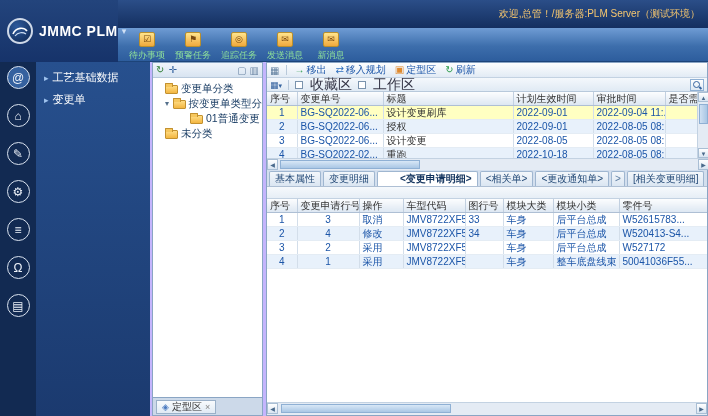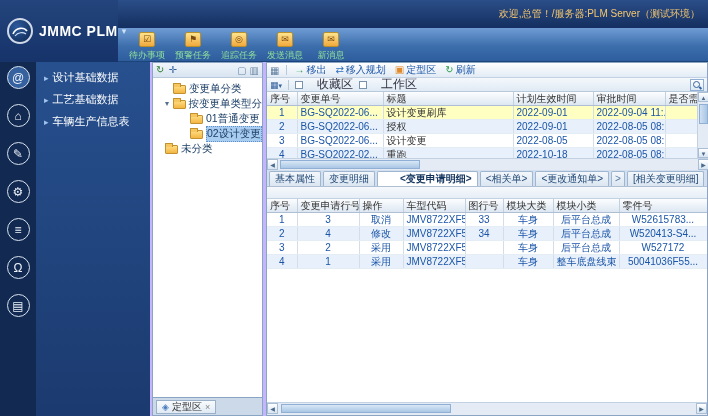--- a/index.html
+++ b/index.html
@@ -57,21 +57,21 @@
   .treepanel { position:absolute; left:152px; top:62px; width:111px; height:336px; background:#fff;
                border:1px solid #8aa5c4; }
   .tree-toolbar { height:15px; background:linear-gradient(#f0f5fb,#d8e4f1); border-bottom:1px solid #b8c9db;
                   display:flex; align-items:center; padding:0 3px; gap:4px; font-size:10px; }
   .ttb-icon { color:#2e7d32; cursor:pointer; line-height:1; }
   .ttb-icon.blue { color:#35639f; }
   .ttb-right { margin-left:auto; display:flex; gap:3px; color:#6d87a5; cursor:pointer; }
   .tree { padding-top:3px; }
   .tnode { height:15px; display:flex; align-items:center; gap:3px; font-size:10.5px; color:#1c3f66;
            white-space:nowrap; cursor:pointer; }
-  .tnode.lvl0 { padding-left:20px; }
+  .tnode.lvl0 { padding-left:12px; }
   .tnode.lvl1 { padding-left:12px; }
   .tnode.lvl2 { padding-left:37px; }
   .tw { font-size:8px; color:#55708c; width:7px; }
   .folder { width:13px; height:9px; background:linear-gradient(#ffdd85,#f3b641); border:1px solid #c3912f;
             border-radius:1px; position:relative; display:inline-block; flex:0 0 auto; margin-top:2px; }
   .folder::before { content:""; position:absolute; top:-3px; left:-1px; width:6px; height:3px;
                     background:#f6c75e; border:1px solid #c3912f; border-bottom:none; border-radius:1px 1px 0 0; }
   .tnode.sel .label { background:#a9ccf1; border:1px dotted #5f8fc7; }
   .tree-bottomtab { position:absolute; left:152px; top:398px; width:111px; height:18px; background:#ccd9e9;
                     border:1px solid #8aa5c4; border-top:none; display:flex; align-items:center; padding-left:3px; }
@@ -93,21 +93,21 @@
   .tbtn:nth-of-type(1) i { color:#2e9e4f; }
   .tbtn:nth-of-type(2) i { color:#2e6fbe; }
   .tbtn:nth-of-type(3) i { color:#e08a2e; }
   .tbtn:nth-of-type(4) i { color:#2e9e4f; }
 
   .m-filter { position:absolute; left:0; top:15px; width:440px; height:14px;
               background:linear-gradient(#f4f8fc,#e0eaf4); border-bottom:1px solid #b8c9db;
               display:flex; align-items:center; padding:0 3px; gap:6px; }
   .grid-icon { color:#35639f; font-size:9px; cursor:pointer; }
   .grid-icon .caret { font-size:7px; }
-  .chk { display:inline-flex; align-items:center; gap:14px; font-size:12px; color:#334; cursor:pointer; }
+  .chk { display:inline-flex; align-items:center; gap:7px; font-size:14px; color:#334; cursor:pointer; }
   .chk .box { width:8px; height:8px; background:#fff; border:1px solid #7a93ad; display:inline-block; }
   .search-btn { margin-left:auto; width:14px; height:12px; border:1px solid #8fb0d4; background:linear-gradient(#fff,#dde8f3);
                 display:inline-flex; align-items:center; justify-content:center; cursor:pointer; }
   .mag { position:relative; width:10px; height:10px; display:inline-block; }
   .mag::before { content:""; position:absolute; left:1px; top:1px; width:5px; height:5px;
                  border:1.5px solid #35639f; border-radius:50%; }
   .mag::after { content:""; position:absolute; left:7px; top:7px; width:3px; height:1.5px;
                 background:#35639f; transform:rotate(45deg); }
 
   table.grid { border-collapse:collapse; table-layout:fixed; background:#fff; }
@@ -151,21 +151,21 @@
          background:linear-gradient(#f3f7fb,#dbe6f2); border:1px solid #9fb6d0; border-bottom:none;
          border-radius:2px 2px 0 0; cursor:pointer; white-space:nowrap; }
   .tab:nth-of-type(3) { background:#fff; font-weight:bold; color:#13345e;padding-left:22px; }
   .tab:nth-of-type(6) { padding:0 3px; color:#5a7ba0; }
 
   .subtoolbar { position:absolute; left:0; top:124px; width:440px; height:12px;
                 background:linear-gradient(#f6f9fc,#e6eef6); border-bottom:1px solid #c3d2e2; }
 
   .t2area { position:absolute; left:0; top:136px; width:440px; height:203px; background:#fff; overflow:hidden; }
   .t2 { width:440px; }
-  .t2 tbody td { color:#1b55a8;text-align:center; }
+  .t2 tbody td { color:#1b55a8; }
   .t2 tbody td:nth-child(1), .t2 tbody td:nth-child(2) { text-align:center; }
   .t2 tbody tr:nth-of-type(even) td { background:#e8f1fb; }
 </style>
 </head>
 <body>
 
 <div class="screen">
 
   <div class="topbar">
     <div class="welcome">欢迎,总管！/服务器:PLM Server（测试环境）</div>
@@ -250,32 +250,29 @@
 
       <div class="rail-icon">
         <span>▤</span>
       </div>
     </div>
 
   <div class="sidebar">
 
 
 
-      <div class="side-item">
-        <span class="arrow">▸</span><span>设计基础数据</span>
-      </div>
 
       <div class="side-item">
         <span class="arrow">▸</span><span>工艺基础数据</span>
       </div>
 
-
       <div class="side-item">
-        <span class="arrow">▸</span><span>车辆生产信息表</span>
-      </div>
+        <span class="arrow">▸</span><span>变更单</span>
+      </div>
+
     </div>
 
   <div class="treepanel">
     <div class="tree-toolbar">
       <span class="ttb-icon">↻</span>
       <span class="ttb-icon blue">✛</span>
       <span class="ttb-right">
         <span>▢</span>
         <span>▥</span>
       </span>
@@ -286,24 +283,20 @@
         <span class="label">变更单分类</span>
       </div>
       <div class="tnode lvl1">
         <span class="tw">▾</span>
         <span class="folder"></span>
         <span class="label">按变更单类型分</span>
       </div>
       <div class="tnode lvl2">
         <span class="folder"></span>
         <span class="label">01普通变更</span>
-      </div>
-      <div class="tnode lvl2 sel">
-        <span class="folder"></span>
-        <span class="label">02设计变更</span>
       </div>
       <div class="tnode lvl1">
         <span class="folder"></span>
         <span class="label">未分类</span>
       </div>
     </div>
   </div>
   <div class="tree-bottomtab">
     <span class="btab">
       <span class="diamond">◈</span>

